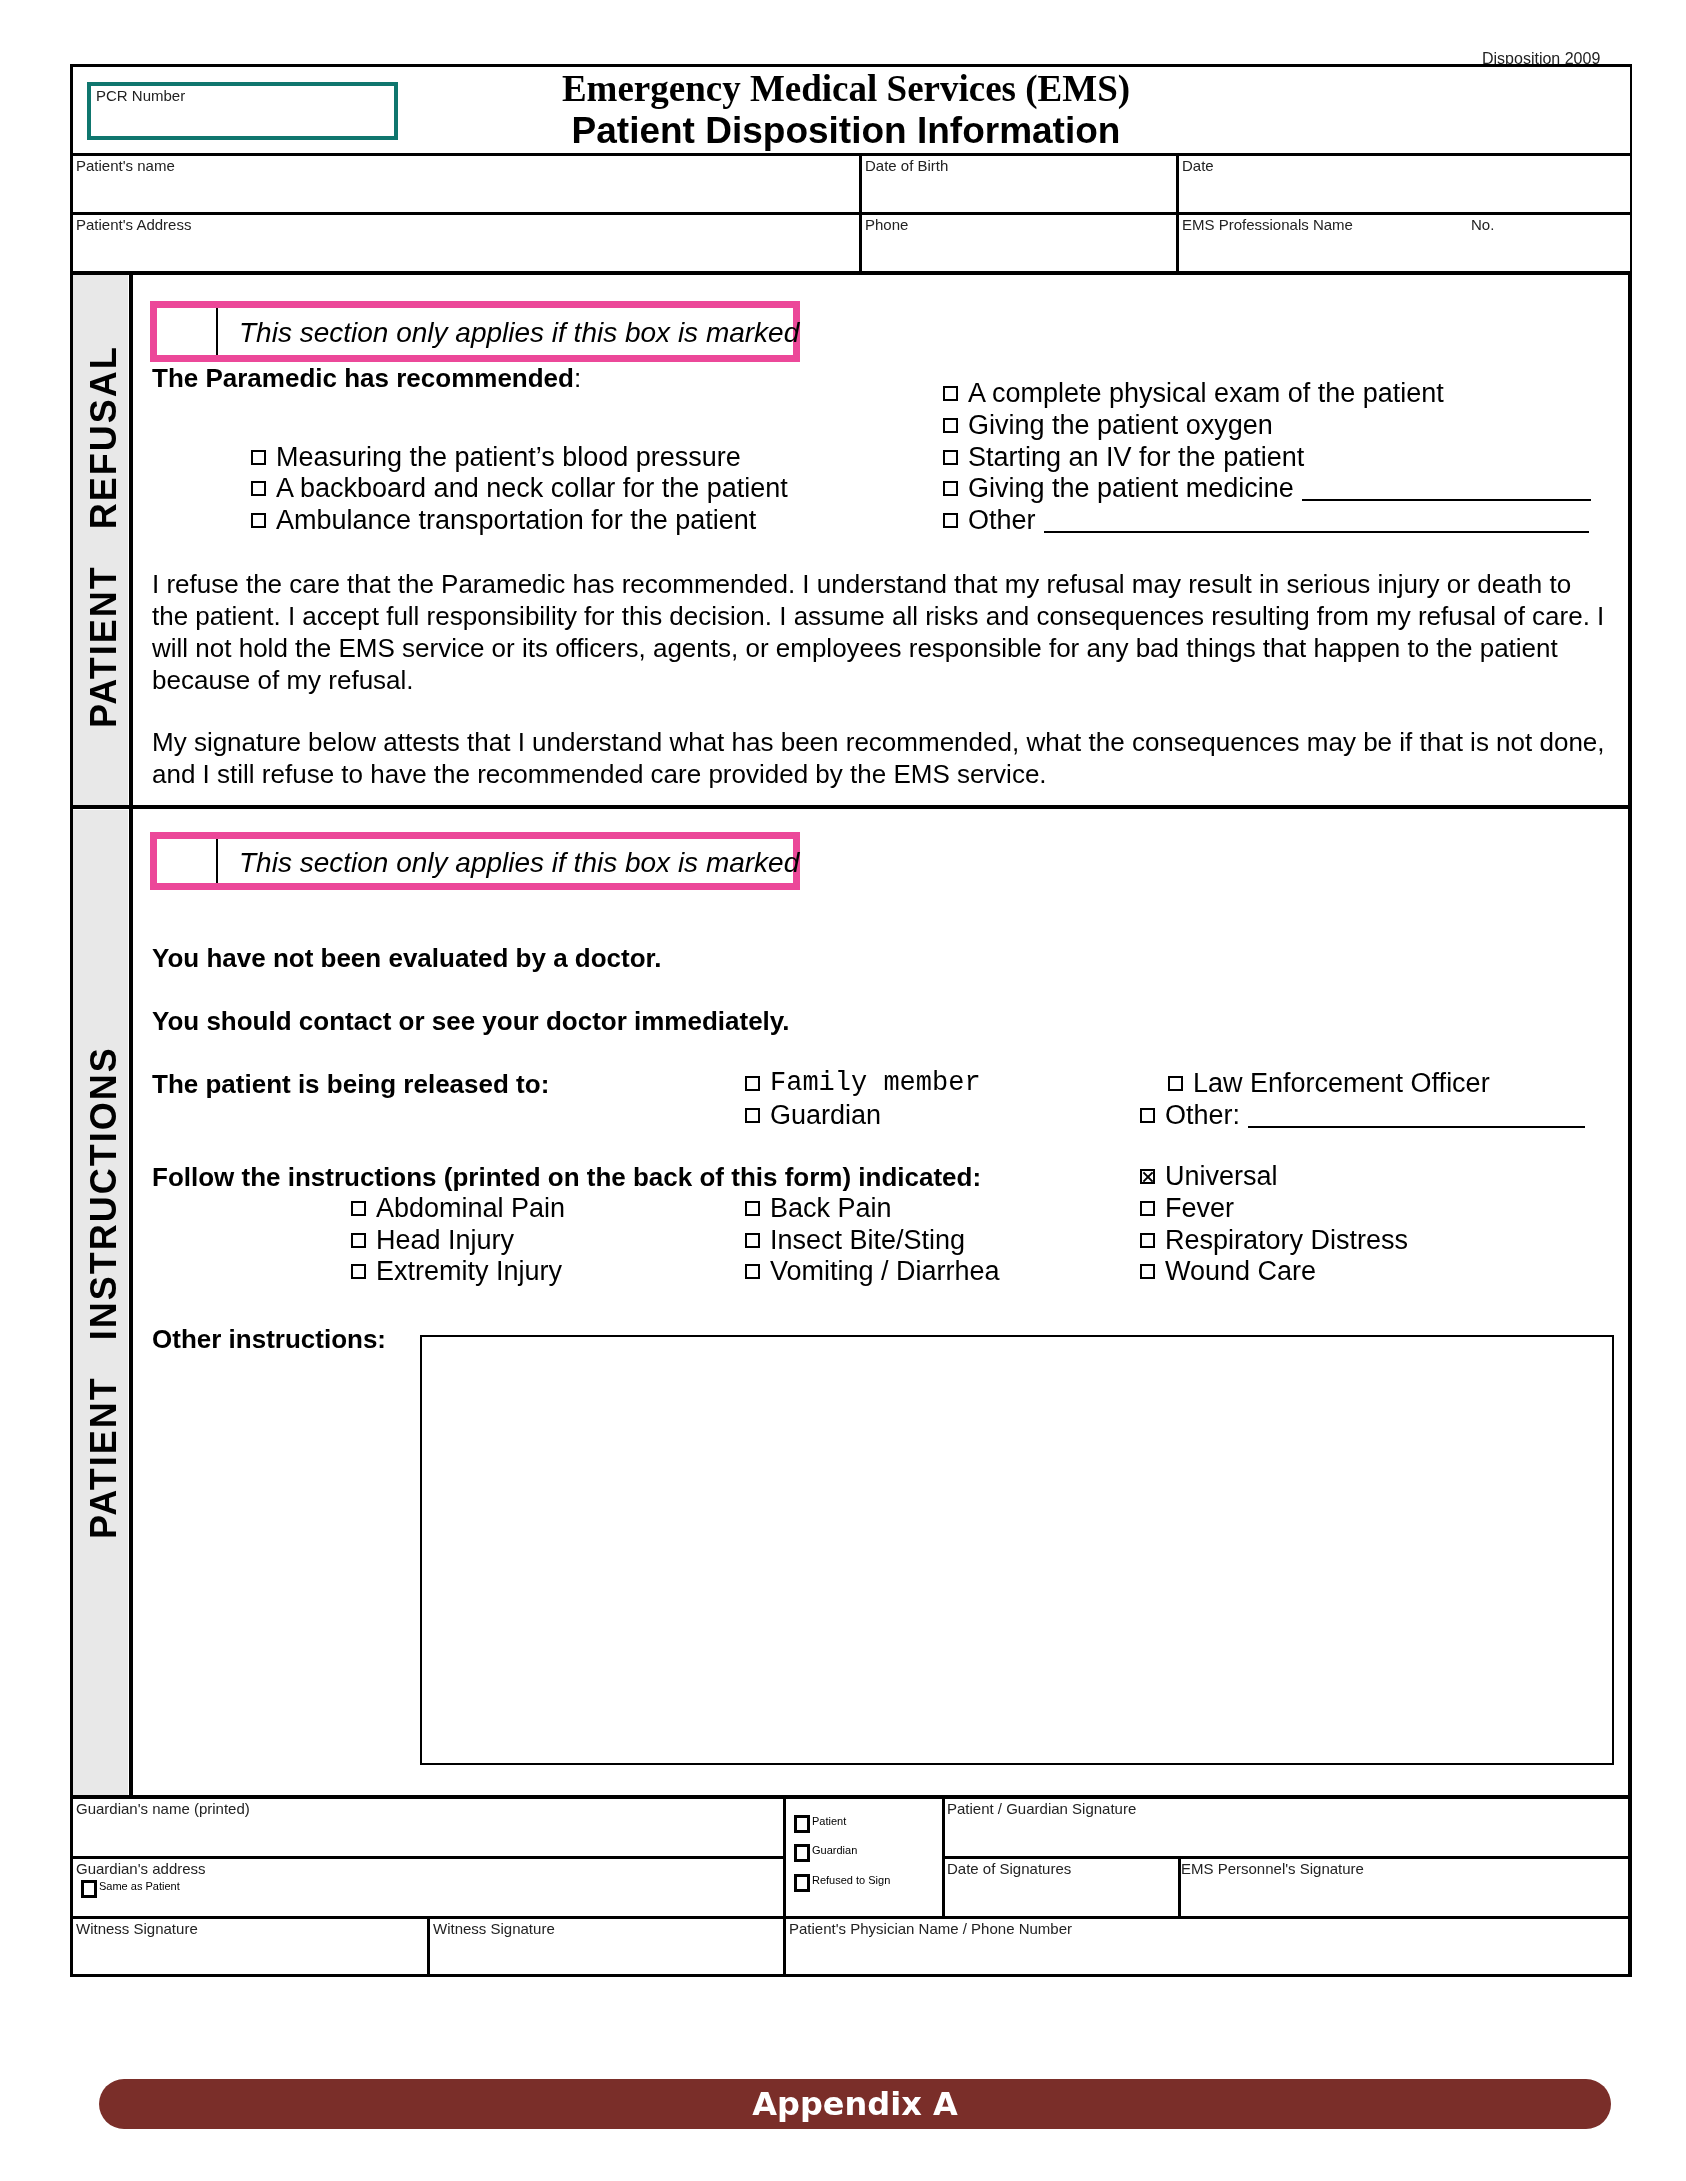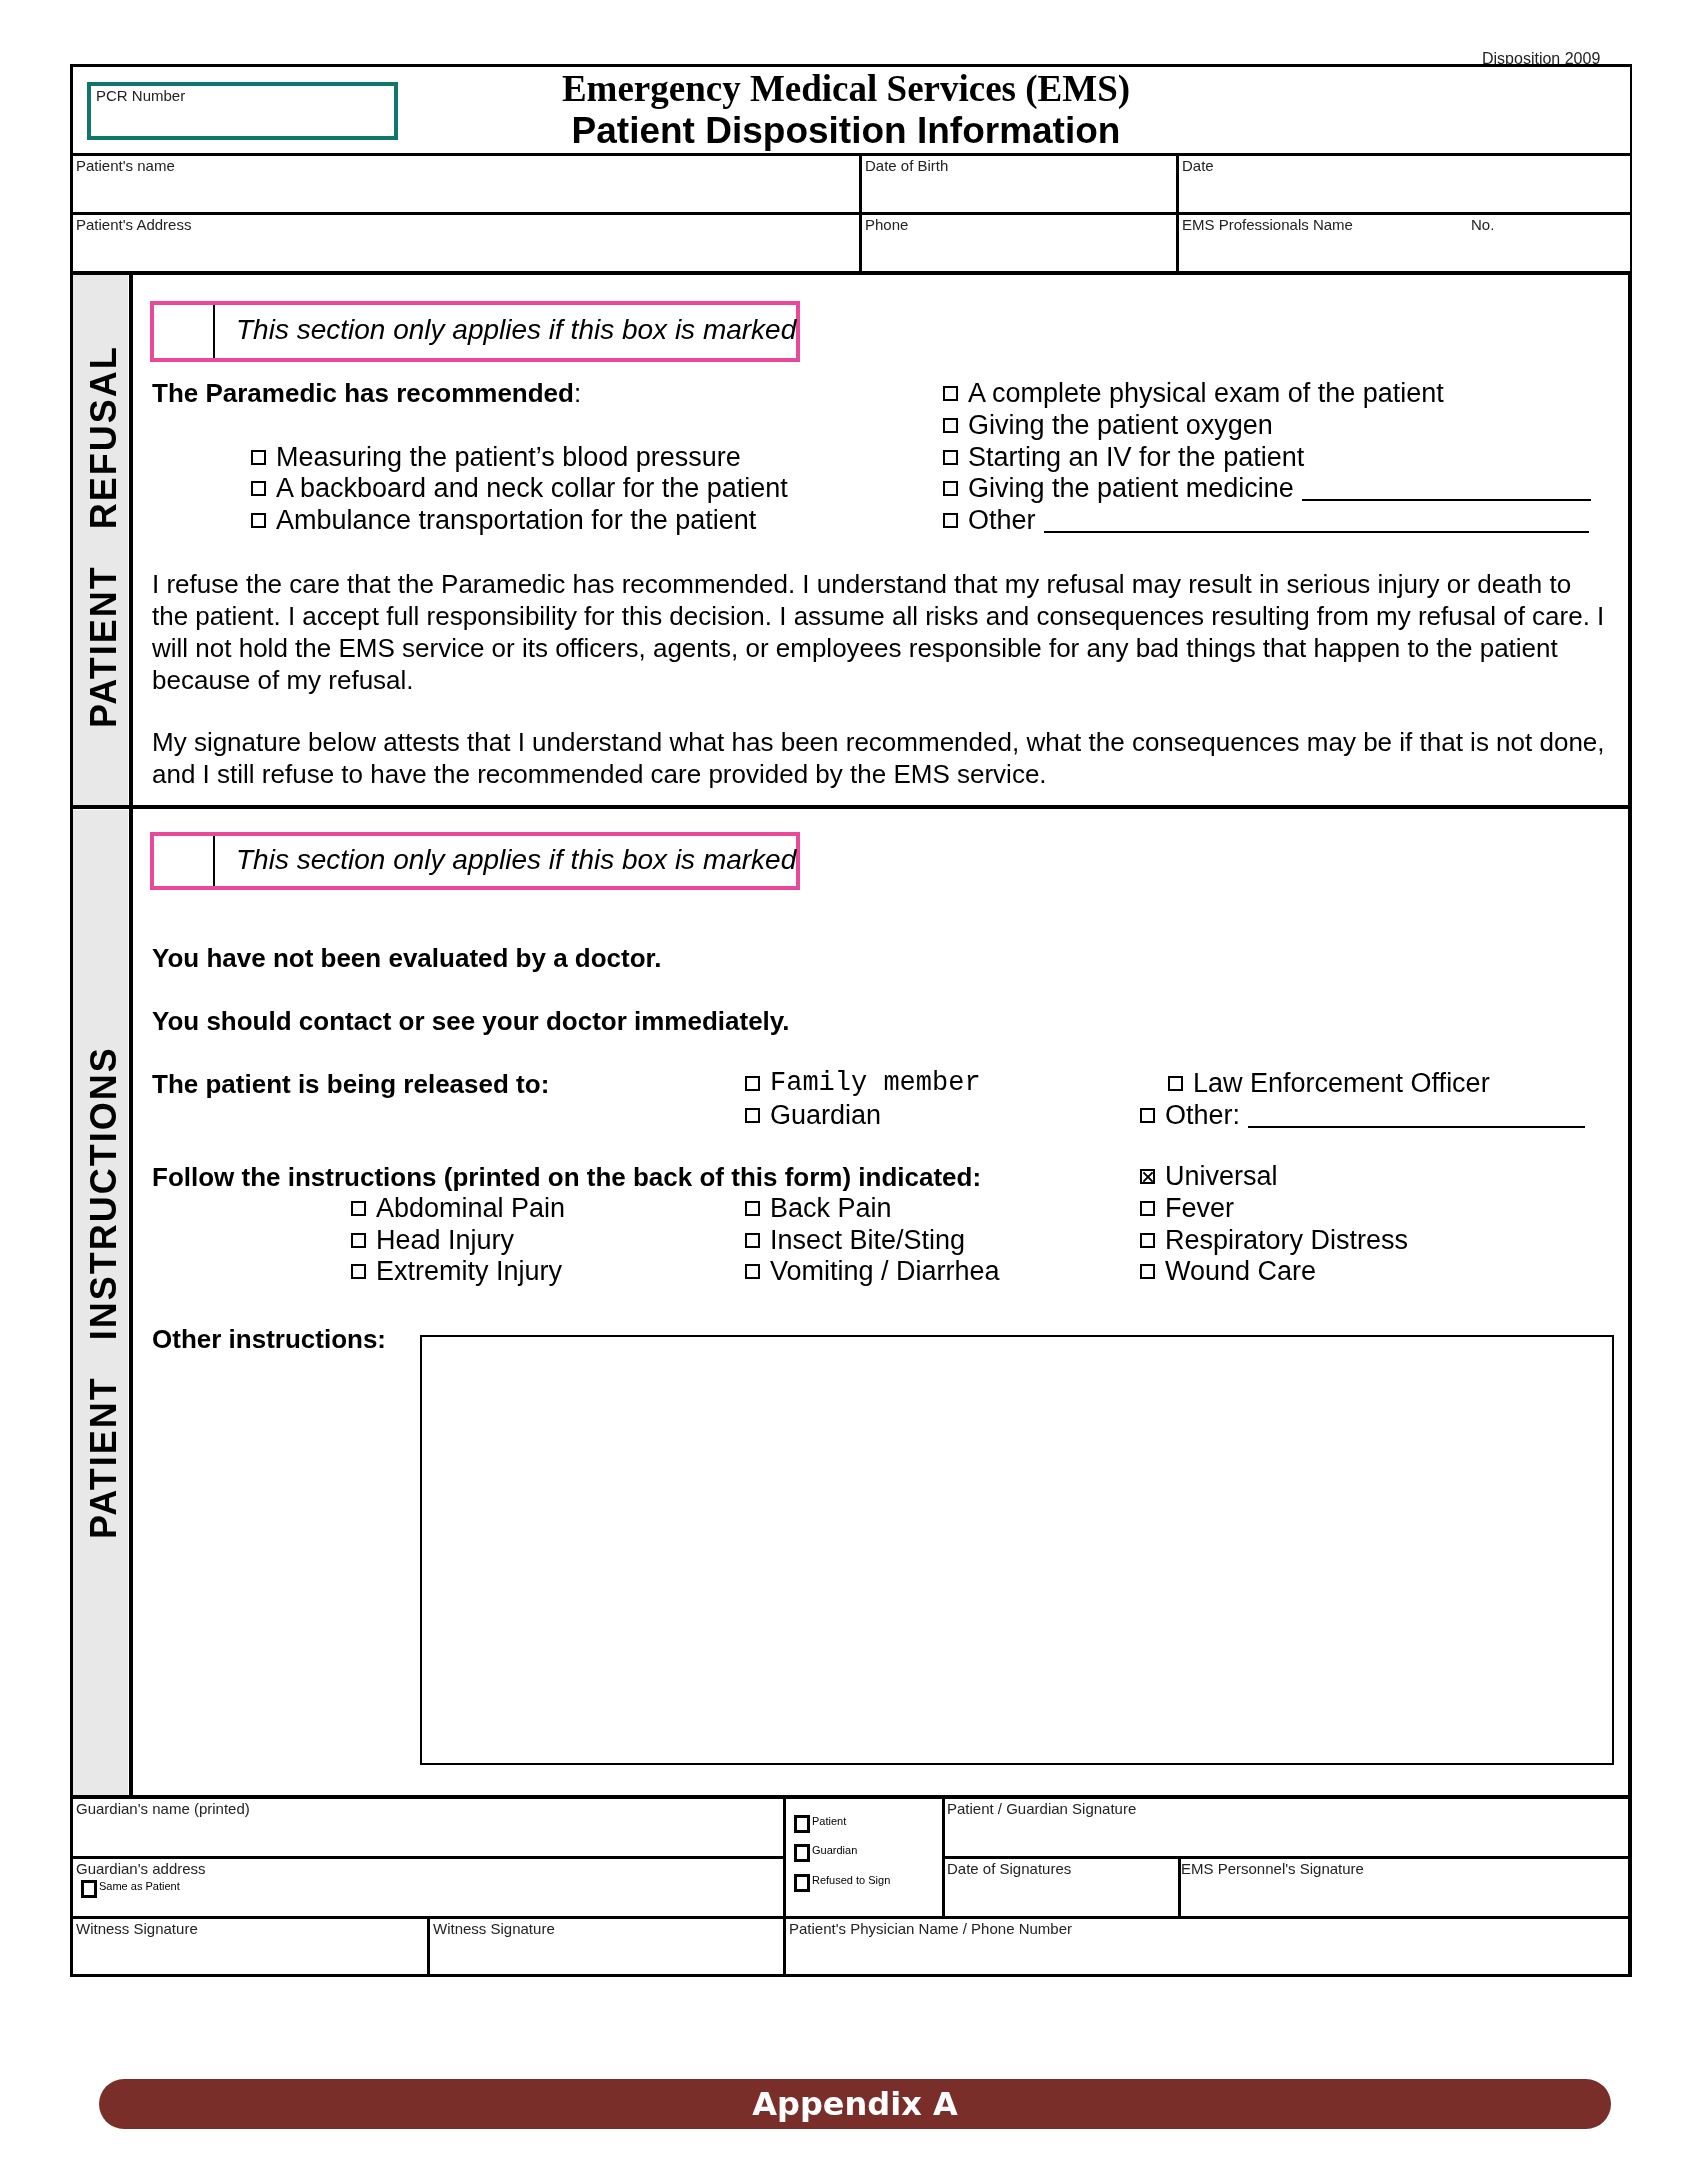--- a/index.html
+++ b/index.html
@@ -6,21 +6,21 @@
   body { width:1686px; height:2181px; position:relative; overflow:hidden;
          font-family:"Liberation Sans", sans-serif; color:#000; }
   .abs { position:absolute; }
   .line-h { position:absolute; background:#000; }
   .line-v { position:absolute; background:#000; }
   .small-label { position:absolute; font-size:15px; color:#222; white-space:nowrap; }
   .title { position:absolute; font-weight:bold; font-size:37px; white-space:nowrap; text-align:center; }
   .sidebar { position:absolute; background:#e8e8e8; }
   .side-text { position:absolute; font-weight:bold; font-size:36px; letter-spacing:2px; white-space:nowrap;
                transform:rotate(-90deg); transform-origin:left top; }
-  .marked-box { position:absolute; border:4px solid #ec4899; box-sizing:border-box; }
+  .marked-box { position:absolute; border:7px solid #ec4899; box-sizing:border-box; }
   .marked-cell { position:absolute; left:0; top:0; bottom:0; width:59px; border-right:2px solid #000; }
   .marked-text { position:absolute; font-style:italic; font-size:28px; white-space:nowrap; }
   .bold-line { position:absolute; font-weight:bold; font-size:26px; white-space:nowrap; }
   .opt { position:absolute; font-size:27px; white-space:nowrap; display:flex; align-items:center; }
   .cb { display:inline-block; width:15px; height:15px; border:2px solid #000; margin-right:10px; box-sizing:border-box; position:relative; }
   .cb.checked::before, .cb.checked::after { content:""; position:absolute; left:50%; top:50%; width:13px; height:2px; background:#000; }
   .cb.checked::before { transform:translate(-50%,-50%) rotate(45deg); }
   .cb.checked::after { transform:translate(-50%,-50%) rotate(-45deg); }
   .fill-line { display:inline-block; border-bottom:2px solid #000; height:22px; margin-left:8px; }
   .para { position:absolute; font-size:26px; line-height:32px; }
@@ -81,21 +81,21 @@
 <div class="side-text" style="left:83px; top:728px; width:396px; white-space:pre;">PATIENT   REFUSAL</div>
 <div class="side-text" style="left:83px; top:1539px; width:495px; white-space:pre;">PATIENT   INSTRUCTIONS</div>
 
 <div class="line-h" style="left:71px; top:805px; width:1560px; height:4px;"></div>
 
 <div class="marked-box" style="left:150px; top:301px; width:650px; height:61px;">
   <div class="marked-cell"></div>
   <span class="marked-text" style="left:82px; top:9px;">This section only applies if this box is marked</span>
 </div>
 
-<div class="bold-line" style="left:152px; top:378px;">
+<div class="bold-line" style="left:152px; top:363px;">
   <span>The Paramedic has recommended</span><span style="font-weight:normal;">:</span>
 </div>
 
 <div class="opt" style="left:251px; top:442px;">
   <span class="cb"></span>
     <span>Measuring the patient’s blood pressure</span>
 </div>
 <div class="opt" style="left:251px; top:473px;">
   <span class="cb"></span>
     <span>A backboard and neck collar for the patient</span>

